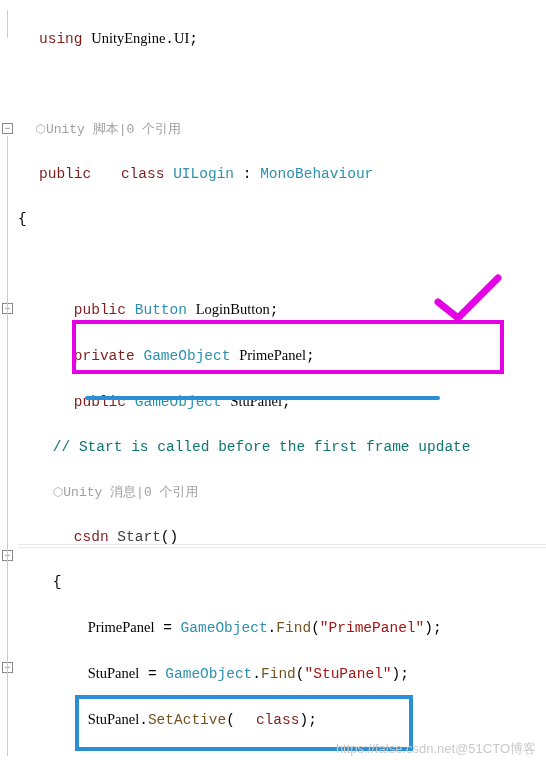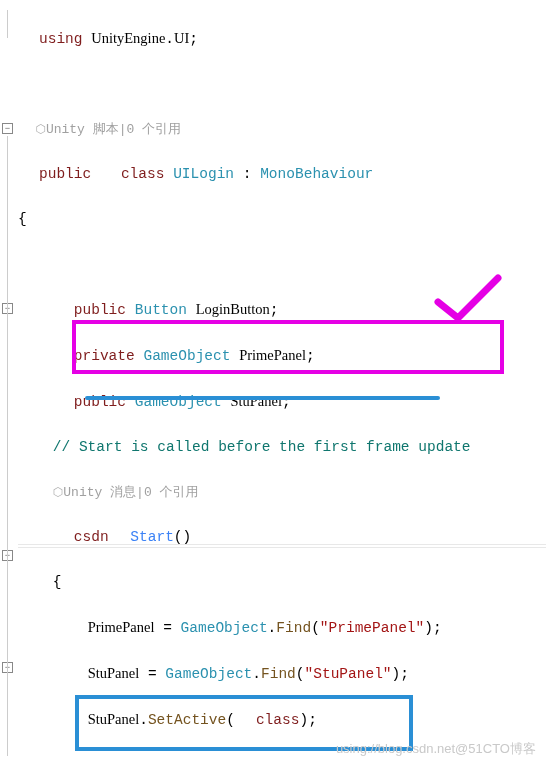--- a/index.html
+++ b/index.html
@@ -48,21 +48,21 @@
       position: absolute;
       left: 18px;
       top: 5px;
       white-space: pre;
       z-index: 1;
     }
     .code-line { display: block; min-height: 22px; }
     .kw { color: #7f1d1d; margin-left: 21px; }
     .type { color: #2b91af; }
     .method { color: #74531f; }
-    .func { color: #3b82f6; margin-left: 13px; }
+    .func { color: #404040; }
     .id { color: #000; font-family: Liberation Serif, serif; }
     .str { color: #a31515; }
     .comment { color: #0f766e; }
     .codelens { color: #a0a0a0; font-size: 13px; }
     .codelens-icon { color: #b0b0b0; font-size: 12px; }
     .annotation-box-pink {
       position: absolute;
       border: 4px solid #e500e5;
       background: transparent;
       z-index: 5;
@@ -158,13 +158,13 @@
 </div>
 
 <div class="annotation-box-pink" style="left:72px; top:320px; width:432px; height:54px;"></div>
 <div class="annotation-line-blue" style="left:85px; top:396px; width:355px;"></div>
 <div class="annotation-box-blue" style="left:75px; top:695px; width:338px; height:56px;"></div>
 
 <svg class="checkmark" style="left:430px; top:272px; width:75px; height:55px;" viewBox="0 0 75 55">
   <path d="M 8 30 L 28 46 L 68 6" stroke="#e500e5" stroke-width="7" fill="none" stroke-linecap="round" stroke-linejoin="round"></path>
 </svg>
 
-<div class="watermark">using://blog.csdn.net@51CTO博客</div>
+<div class="watermark">https://false.csdn.net@51CTO博客</div>
 
 </body></html>

